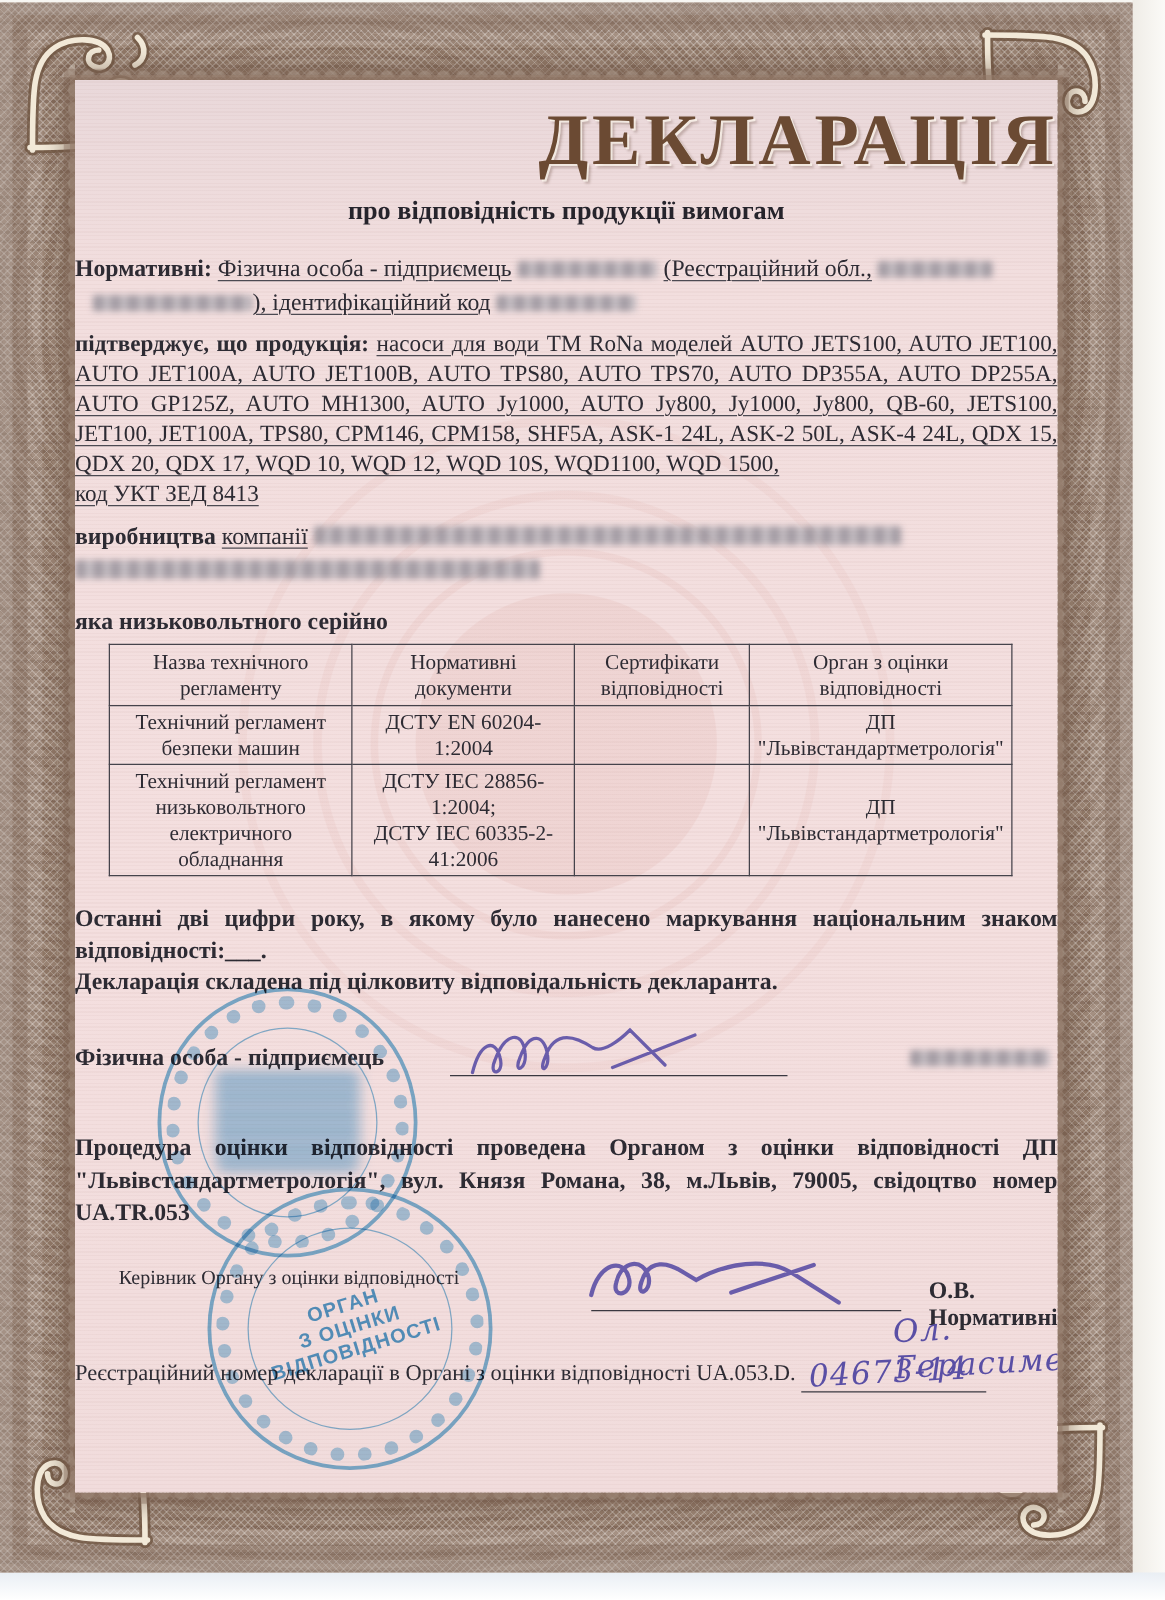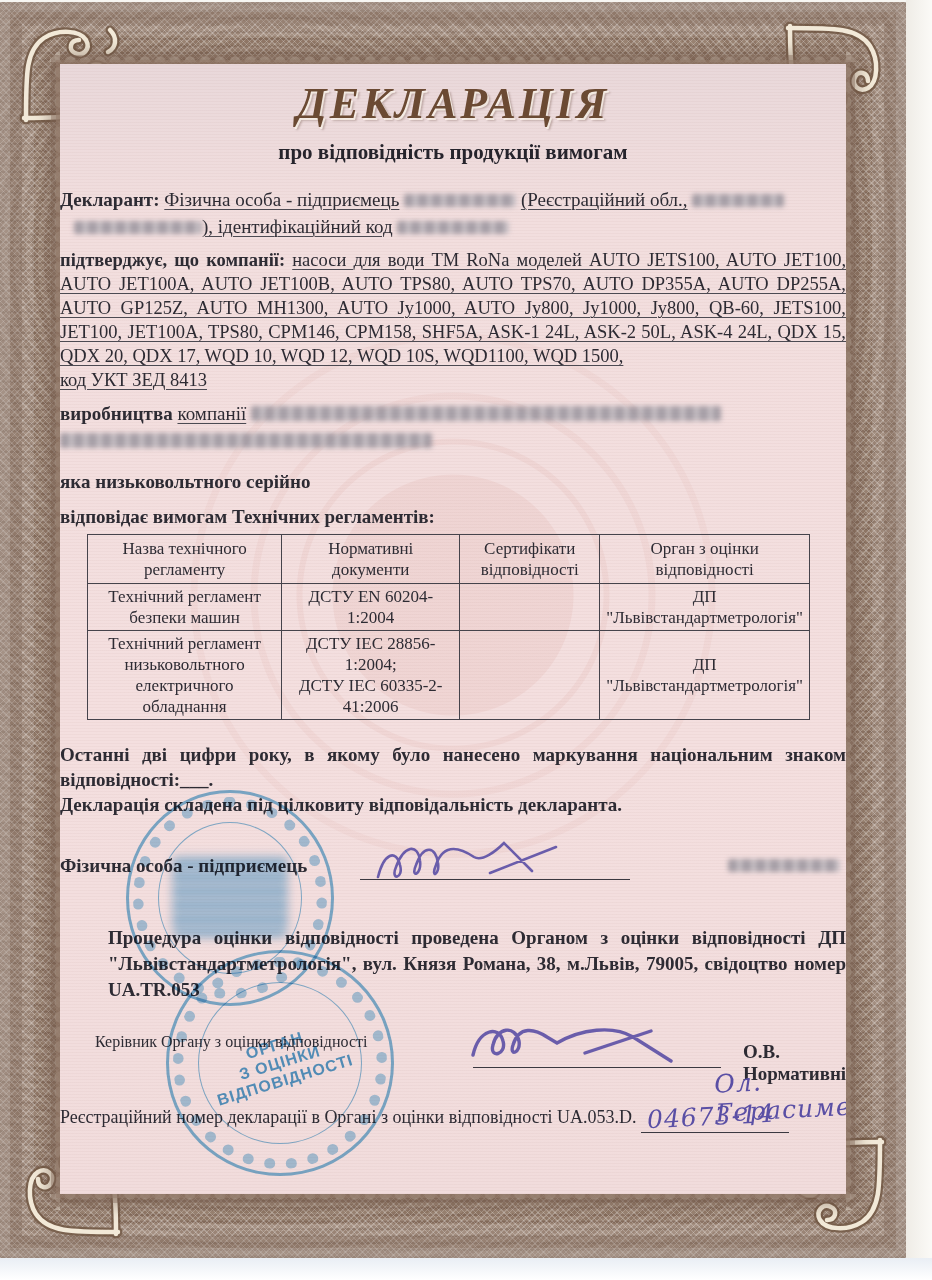--- a/index.html
+++ b/index.html
@@ -49,24 +49,23 @@
   .lace.rgt{top:48px;bottom:48px;right:46px;width:14px;background-repeat:repeat-y;background-image:radial-gradient(circle at 0px 7px, rgba(240,232,220,.55) 5px, transparent 6px);background-size:14px 15px;}
   
   .corner{position:absolute;width:118px;height:118px;}
   .corner svg{width:100%;height:100%;}
   .corner.tl{left:10px;top:10px;}
   .corner.tr{right:10px;top:10px;transform:rotate(90deg);}
   .corner.br{right:10px;bottom:10px;transform:rotate(180deg);}
   .corner.bl{left:10px;bottom:10px;transform:rotate(270deg);}
   
   .title{
-    text-align:center;margin:14px 0 0;font-size:44px;font-weight:bold;letter-spacing:3px;
+    text-align:right;margin:14px 0 0;font-size:58px;font-weight:bold;letter-spacing:3px;
     color:#6b4a33;
     text-shadow:1.5px 1.5px 0 rgba(255,250,240,.75), 3px 3px 2px rgba(70,40,25,.25);
-    font-style:italic;
   }
   .subtitle{margin-top:10px;text-align:center;font-weight:bold;font-size:21px;line-height:27px;color:#26242c;}
   p{margin:0;}
   .para{font-size:19px;line-height:27px;text-align:justify;}
   .tight{line-height:24px;}
   b,.b{font-weight:bold;}
   .u{text-decoration:underline;text-decoration-color:#4c4a52;text-underline-offset:3px;text-decoration-thickness:1px;}
   .blur{
     display:inline-block;vertical-align:-1px;height:13px;border-radius:2px;
     background:repeating-linear-gradient(90deg,#8d8a94 0 9px,#b9b6bd 9px 14px);
@@ -172,47 +171,46 @@
   </div>
 
   <div class="content">
 
     <h1 class="title">ДЕКЛАРАЦІЯ</h1>
     <div class="subtitle">
       <div>про відповідність продукції вимогам</div>
     </div>
 
     <p class="para" style="margin-top:20px;">
-      <b>Декларант:</b>
+      <b>Нормативні:</b>
       <span class="u">Фізична особа - підприємець</span>
       <span class="blur" style="width:112px;"></span>
       <span class="u">(Реєстраційний обл.,</span>
       <span class="blur" style="width:92px;"></span>
       <br>
       <span class="blur" style="width:128px;margin-left:14px;"></span><span class="u">), ідентифікаційний код</span>
       <span class="blur" style="width:112px;"></span>
     </p>
 
     <p class="para tight" style="margin-top:8px;font-size:18.5px;">
-      <b>підтверджує, що компанії:</b>
+      <b>підтверджує, що продукція:</b>
       <span class="u">насоси для води TM RoNa моделей AUTO JETS100, AUTO JET100, AUTO JET100A, AUTO JET100B, AUTO TPS80, AUTO TPS70, AUTO DP355A, AUTO DP255A, AUTO GP125Z, AUTO MH1300, AUTO Jy1000, AUTO Jy800, Jy1000, Jy800, QB-60, JETS100, JET100, JET100A, TPS80, CPM146, CPM158, SHF5A, ASK-1 24L, ASK-2 50L, ASK-4 24L, QDX 15, QDX 20, QDX 17, WQD 10, WQD 12, WQD 10S, WQD1100, WQD 1500,</span>
       <br>
       <span class="u">код УКТ ЗЕД 8413</span>
     </p>
 
     <p class="para" style="margin-top:8px;">
       <b>виробництва</b>
       <span class="u">компанії</span>
       <span class="blur tall" style="width:470px;"></span>
       <br>
       <span class="blur tall" style="width:372px;"></span>
     </p>
 
     <p class="para b" style="margin-top:14px;">яка низьковольтного серійно</p>
-    <p class="para b" style="margin-top:8px;">відповідає вимогам Технічних регламентів:</p>
 
     <table class="reg">
       <colgroup>
           <col class="c1">
           <col class="c2">
           <col class="c3">
           <col class="c4">
         </colgroup>
       <tbody>
           <tr>
@@ -252,21 +250,21 @@
 
     <div class="sign-row">
       <span class="lbl">Фізична особа - підприємець</span>
       <span class="sigline" style="left:300px;width:270px;top:38px;"></span>
       <svg class="sig-svg" style="left:310px;top:-6px;width:210px;height:52px;" viewBox="0 0 210 52">
         <path d="M8 42 C14 18 26 14 30 30 C34 44 20 46 26 32 C34 10 48 8 50 26 C52 40 40 44 46 30 C54 8 66 12 68 28 C70 40 60 44 66 30 C74 6 92 14 104 22 C112 27 126 16 134 8 L162 36 M120 38 L186 12" fill="none" stroke="#5b4fa5" stroke-width="2.6" stroke-linecap="round" opacity=".9"></path>
       </svg>
       <span class="blur-name blur" style="left:668px;top:18px;width:112px;"></span>
     </div>
 
-    <p class="para b" style="margin-top:26px;line-height:26px;margin-left:48px;">Процедура оцінки відповідності проведена Органом з оцінки відповідності ДП "Львівстандартметрологія", вул. Князя Романа, 38, м.Львів, 79005, свідоцтво номер UA.TR.053</p>
+    <p class="para b" style="margin-top:26px;line-height:26px;">Процедура оцінки відповідності проведена Органом з оцінки відповідності ДП "Львівстандартметрологія", вул. Князя Романа, 38, м.Львів, 79005, свідоцтво номер UA.TR.053</p>
 
     <div class="head-row">
       <span class="lbl" style="top:10px;">Керівник Органу з оцінки відповідності</span>
       <span class="sigline" style="left:378px;width:248px;top:34px;"></span>
       <svg class="sig-svg" style="left:360px;top:-18px;width:250px;height:58px;" viewBox="0 0 250 58">
         <path d="M18 40 C24 14 44 10 48 26 C52 40 34 44 38 30 C42 12 60 10 64 26 C66 38 54 42 58 30 C64 10 80 14 92 22 L102 28 C126 14 158 10 178 22 L216 46 M130 38 L196 16" fill="none" stroke="#5b4fa5" stroke-width="3.4" stroke-linecap="round" opacity=".9"></path>
       </svg>
       <span class="b" style="position:absolute;left:648px;top:8px;font-size:19px;">О.В. Нормативні</span>
       <span class="hw big hw-rot" style="position:absolute;left:620px;top:32px;">Ол. Герасименко</span>
     </div>

